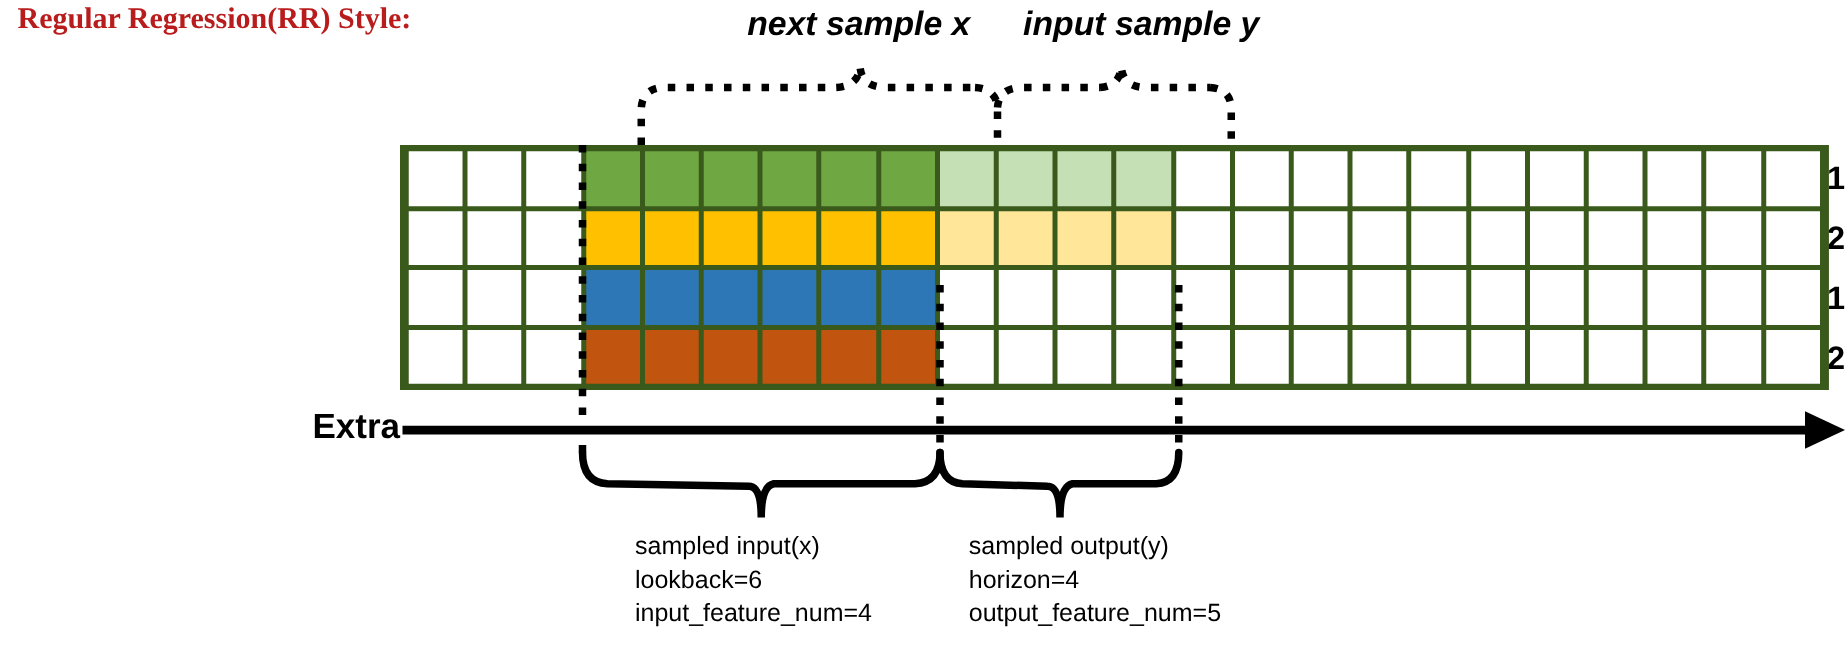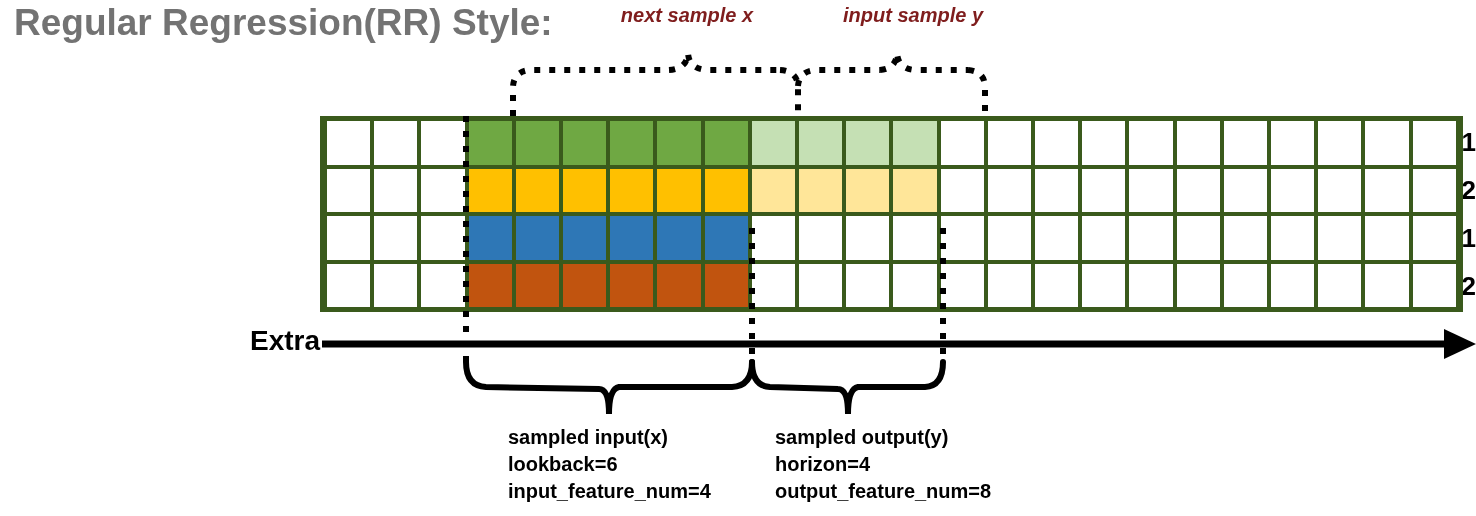--- a/index.html
+++ b/index.html
@@ -4,28 +4,28 @@
 <style>
   html,body{margin:0;padding:0;}
   body{
     width:1476px;height:516px;position:relative;background:#ffffff;
     font-family:"Liberation Sans", sans-serif;
     overflow:hidden;
   }
 
   .title{
     position:absolute;left:14px;top:2px;
-    font-size:37px;font-weight:700;color:#737373;
-    letter-spacing:0px;white-space:nowrap;
+    font-size:24px;font-weight:700;color:#b91c1c;
+    letter-spacing:0px;white-space:nowrap;font-family:Liberation Serif, serif;
   }
 
   
   .topbrace-label{
-    position:absolute;font-size:20px;font-style:italic;font-weight:600;
-    color:#7f1d1d;white-space:nowrap;text-align:center;
+    position:absolute;font-size:27px;font-style:italic;font-weight:600;
+    color:#000000;white-space:nowrap;text-align:center;
   }
   .svg-layer{position:absolute;left:0;top:0;width:1476px;height:516px;pointer-events:none;}
 
   
   .rowlabel{
     position:absolute;right:0;width:300px;text-align:right;
     font-size:26px;font-weight:700;color:#000;white-space:nowrap;
     line-height:48px;height:48px;
   }
 
@@ -49,21 +49,21 @@
 
   
   .time-label{
     position:absolute;left:180px;top:325px;width:140px;text-align:right;
     font-size:28px;font-weight:700;color:#000;
   }
 
   
   .caption{
     position:absolute;font-size:20px;color:#000;line-height:27px;
-    white-space:pre;font-weight:700;
+    white-space:pre;font-weight:400;
   }
 </style>
 </head>
 <body>
 
 <div class="title">Regular Regression(RR) Style:</div>
 
 <div class="topbrace-label" style="left:587px;top:4px;width:200px;">next sample x</div>
 <div class="topbrace-label" style="left:813px;top:4px;width:200px;">input sample y</div>
 
@@ -179,21 +179,21 @@
     </div>
   </div>
 
 <div class="time-label">Extra</div>
 
 <div class="caption" style="left:508px;top:424px;">sampled input(x)
 lookback=6
 input_feature_num=4</div>
 <div class="caption" style="left:775px;top:424px;">sampled output(y)
 horizon=4
-output_feature_num=8</div>
+output_feature_num=5</div>
 
 <svg class="svg-layer" viewBox="0 0 1476 516" xmlns="http://www.w3.org/2000/svg">
 
   <path d="M513,116 L513,88 Q513,72 529,70 L669,70" fill="none" stroke="#000" stroke-width="6" stroke-linecap="butt" stroke-dasharray="6 9"></path>
 
   <path d="M669,70 Q687,69 688,53 Q689,69 707,70 L780,70" fill="none" stroke="#000" stroke-width="6" stroke-linecap="butt" stroke-dasharray="6 9"></path>
 
   <path d="M780,70 Q797,71 798,86 L798,116" fill="none" stroke="#000" stroke-width="6" stroke-linecap="butt" stroke-dasharray="6 9"></path>
 
   <path d="M798,86 Q799,71 816,70 L880,70" fill="none" stroke="#000" stroke-width="6" stroke-linecap="butt" stroke-dasharray="6 9"></path>

